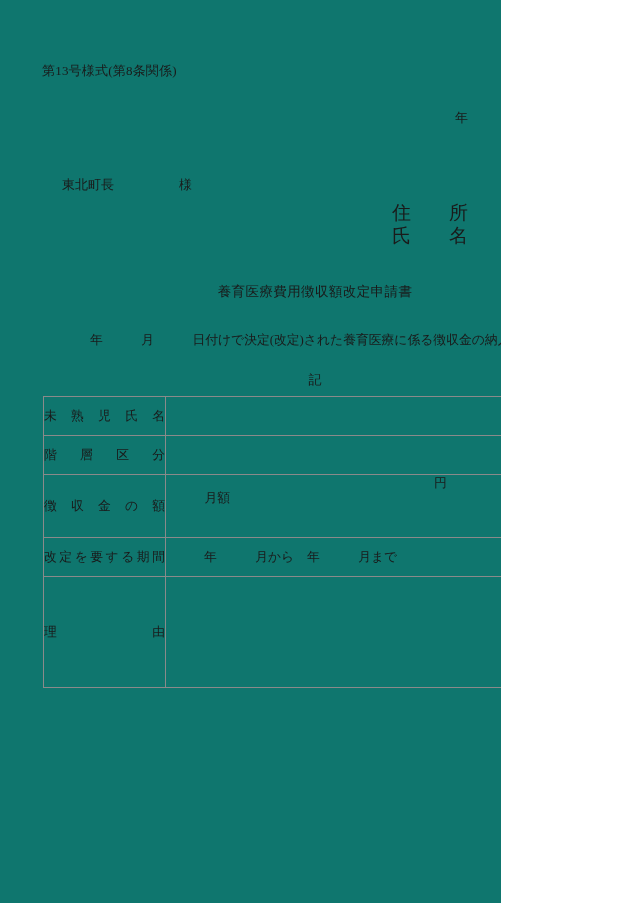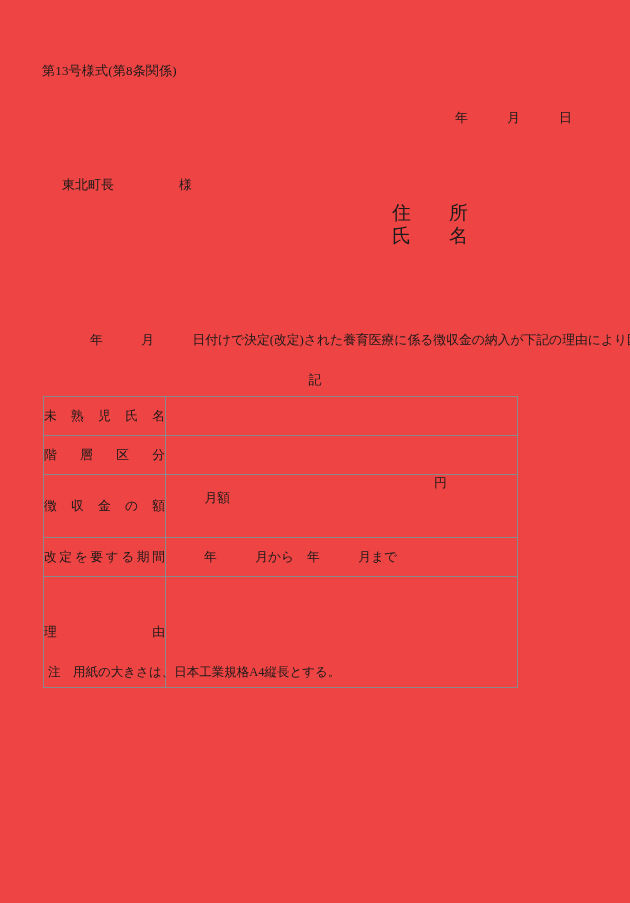--- a/index.html
+++ b/index.html
@@ -6,23 +6,23 @@
     margin: 0;
     padding: 0;
     background: #ffffff;
   }
   body {
     font-family: "Liberation Serif", "DejaVu Serif", serif;
     color: #1a1a1a;
   }
   #page {
     position: relative;
-    width: 630px;
+    width: 501px;
     height: 903px;
-    background: #ef4444;
+    background: #0f766e;
     box-sizing: border-box;
     overflow: hidden;
   }
   .abs { position: absolute; }
 
   
   .form-no {
     left: 42px;
     top: 62px;
     font-size: 13px;
@@ -155,20 +155,21 @@
 
   <div class="abs date-line">年　　　月　　　日</div>
 
   <div class="abs addressee">東北町長　　　　　様</div>
 
   <div class="abs applicant-block">
     <div class="applicant-row">住　　所</div>
     <div class="applicant-row">氏　　名</div>
   </div>
 
+  <div class="abs doc-title">養育医療費用徴収額改定申請書</div>
 
   <div class="abs body-para">
     <div class="body-line-1">年　　　月　　　日付けで決定(改定)された養育医療に係る徴収金の納入が下記の理由により困難</div>
   </div>
 
   <div class="abs ki-marker">記</div>
 
   <table class="abs form-table">
     <colgroup>
       <col class="col-label">
@@ -241,15 +242,14 @@
           <span class="label-spread">
             <span>理</span>
             <span>由</span>
           </span>
         </td>
         <td class="value-cell-tall"></td>
       </tr>
     </tbody>
   </table>
 
-  <div class="abs note">注　用紙の大きさは、日本工業規格A4縦長とする。</div>
 
 </div>
 
 </body></html>

